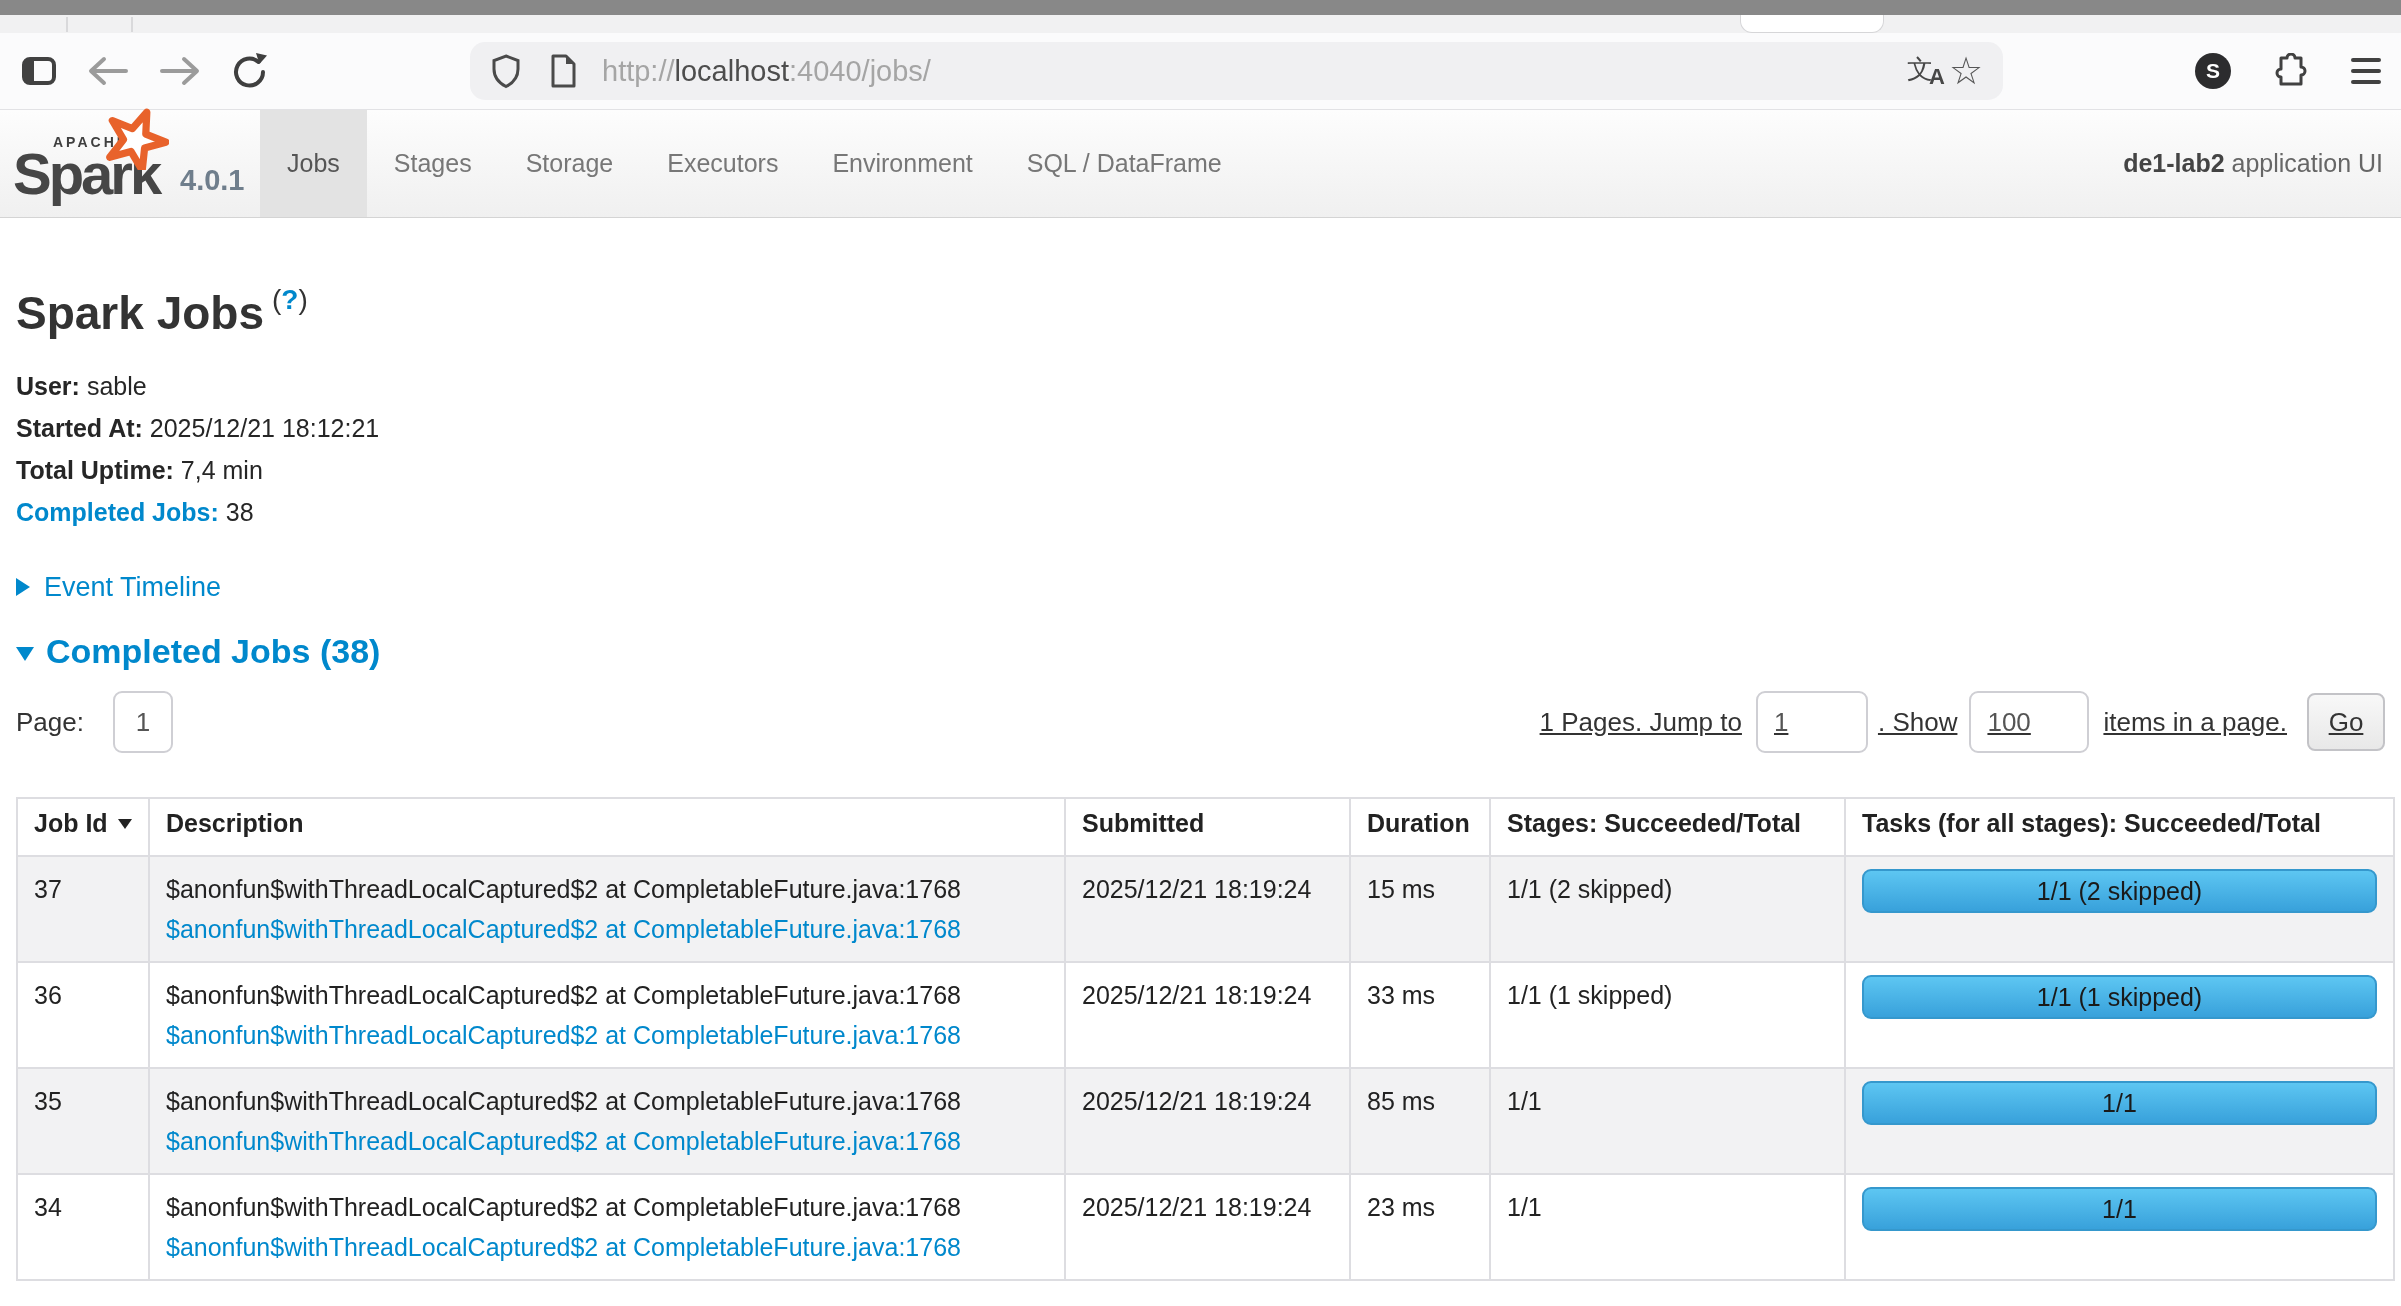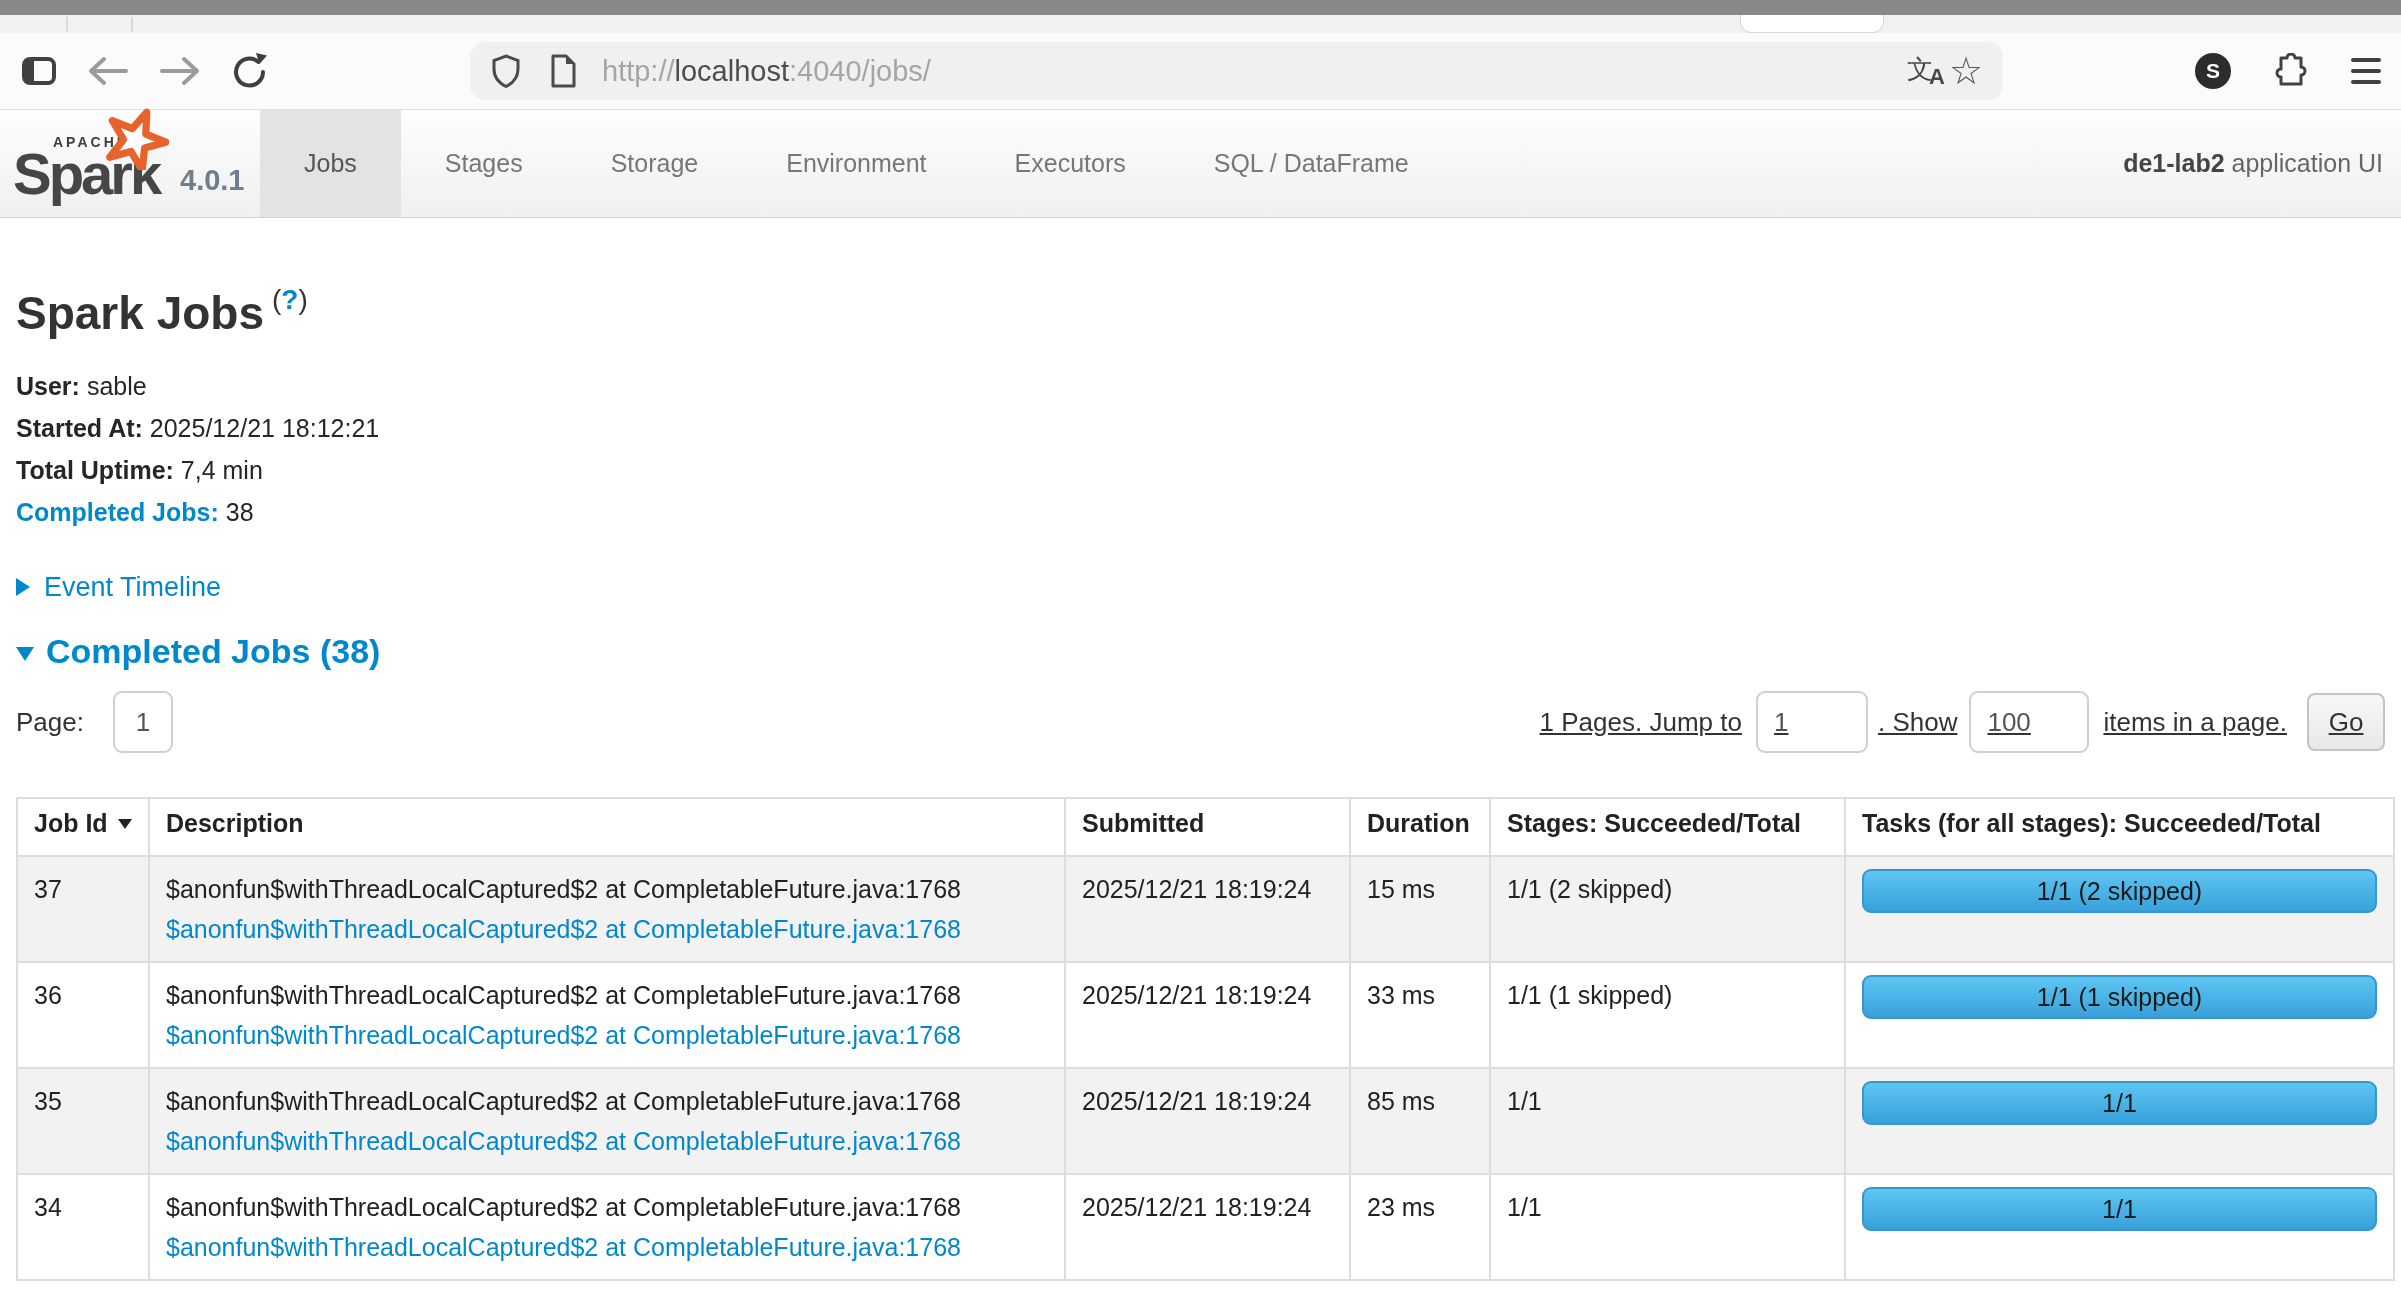--- a/index.html
+++ b/index.html
@@ -49,21 +49,21 @@
     border-bottom: 1px solid #d4d4d4; display: flex; align-items: stretch;
     position: relative;
   }
   .brand { position: relative; width: 260px; flex: none; }
   .brand-apache { position: absolute; left: 53px; top: 24px; font-size: 14px; font-weight: bold; letter-spacing: 3px; color: #3f3f3f; }
   .brand-spark { position: absolute; left: 13px; top: 30px; font-size: 58px; font-weight: bold; letter-spacing: -3px; color: #464646; }
   .brand-star { position: absolute; left: 103px; top: -2px; }
   .brand-version { position: absolute; left: 180px; top: 54px; font-size: 29px; font-weight: bold; color: #6f7e8c; }
   .nav-items { display: flex; align-items: stretch; list-style: none; }
   .nav-item {
-    display: flex; align-items: center; padding: 0 44px;
+    display: flex; align-items: center; padding: 0 27px;
     font-size: 25px; color: #777; cursor: pointer; white-space: nowrap;
   }
   .nav-item.active { background: #e3e3e3; color: #555; }
   .app-title { margin-left: auto; align-self: center; padding-right: 18px; font-size: 25px; color: #666; white-space: nowrap; }
   .app-title b { color: #444; }
 
   
   .content { padding: 0 16px; }
   h1.page-title { margin-top: 56px; font-size: 46px; line-height: 52px; font-weight: bold; color: #333; }
   .help-sup { font-size: 28px; font-weight: normal; vertical-align: 20px; color: #333; margin-left: 8px; }
@@ -181,22 +181,22 @@
       <span class="brand-spark">Spark</span>
       <svg class="brand-star" width="66" height="62" viewBox="0 0 64 60">
         <polygon points="32,2 39,22 60,22 43,35 49,56 32,43 15,56 21,35 4,22 25,22" transform="rotate(22 32 30)" fill="#ffffff" stroke="#e8622b" stroke-width="7" stroke-linejoin="round"></polygon>
       </svg>
       <span class="brand-version">4.0.1</span>
     </div>
     <ul class="nav-items">
       <li class="nav-item active">Jobs</li>
       <li class="nav-item">Stages</li>
       <li class="nav-item">Storage</li>
+      <li class="nav-item">Executors</li>
       <li class="nav-item">Environment</li>
-      <li class="nav-item">Executors</li>
       <li class="nav-item">SQL / DataFrame</li>
     </ul>
     <span class="app-title"><b>de1-lab2</b><span> application UI</span></span>
   </div>
 
   <div class="content">
 
     <h1 class="page-title"><span>Spark Jobs</span><span class="help-sup"><span>(</span><a href="#">?</a><span>)</span></span></h1>
 
     <div class="meta">

